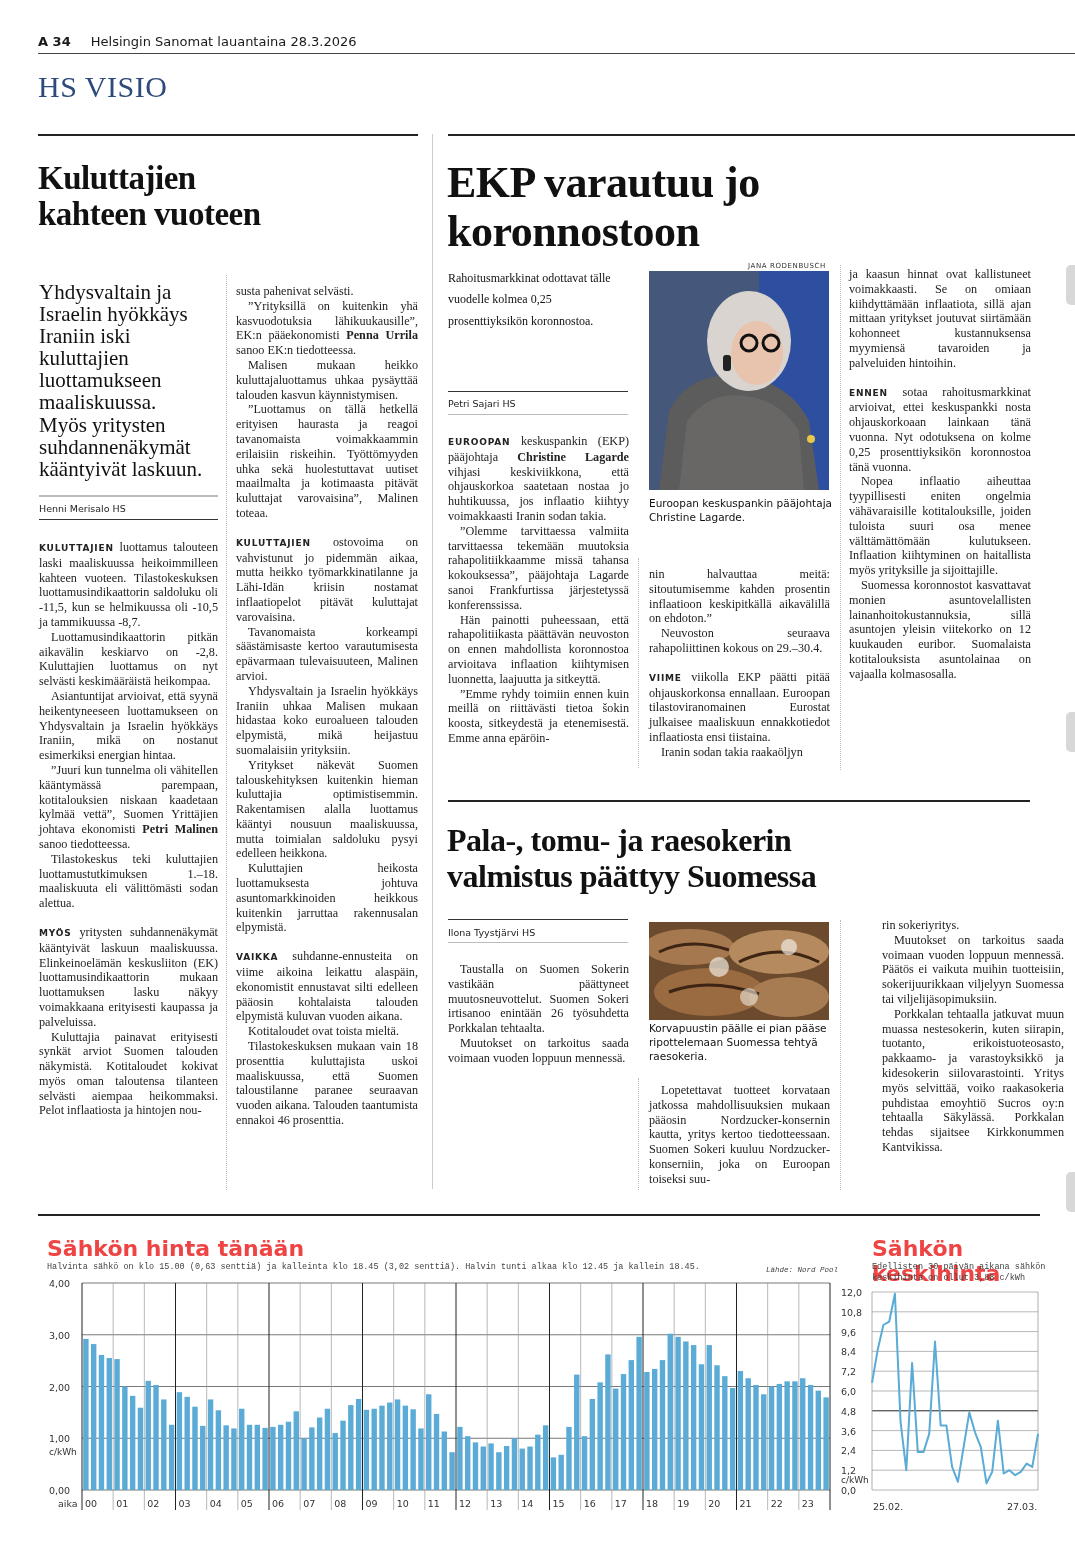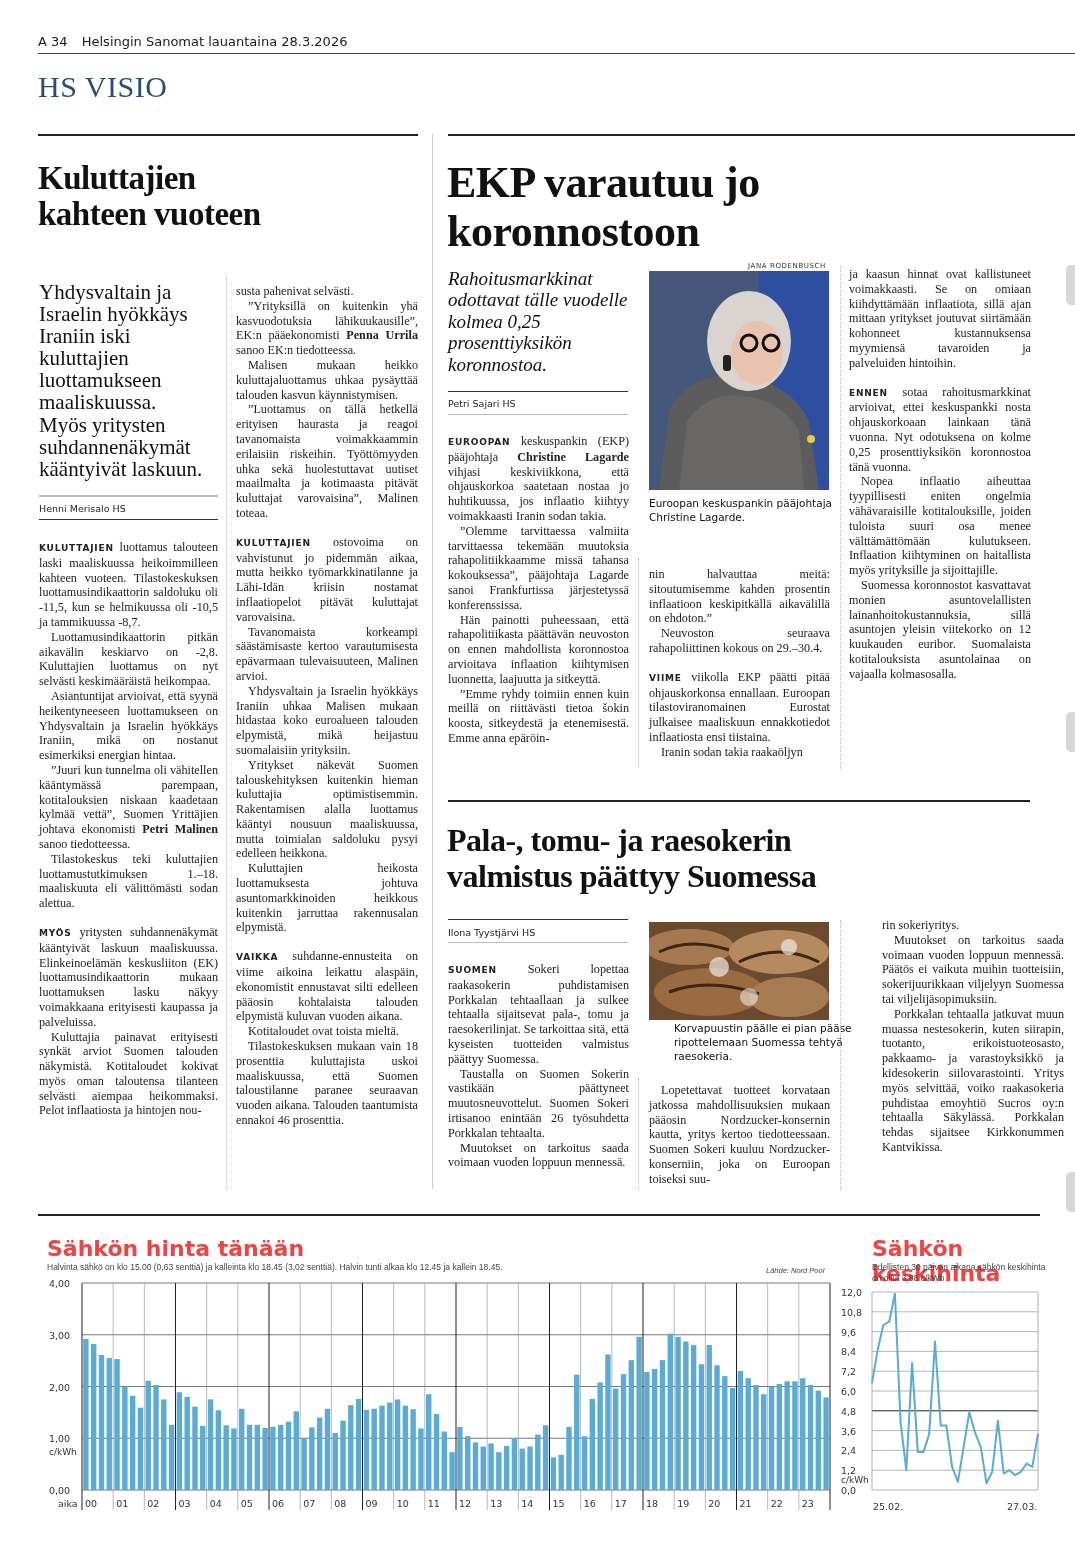--- a/index.html
+++ b/index.html
@@ -3,21 +3,21 @@
 <meta charset="utf-8">
 <style>
   * { box-sizing: border-box; margin: 0; padding: 0; }
   html, body { width: 1075px; height: 1563px; background: #ffffff; overflow: hidden; }
   body { position: relative; color: #1a1a1a; font-family: "DejaVu Serif", serif; }
 
   .abs { position: absolute; }
 
   
   #folio { left: 38px; top: 34px; font-size: 13px; font-family: "DejaVu Sans", sans-serif; white-space: nowrap; }
-  #folio b { font-weight: normal; margin-right: 10px; }
+  #folio b { font-weight: bold; margin-right: 16px; }
   #folio-rule { left: 38px; top: 53px; width: 1037px; height: 1px; background: #444; }
   #section { left: 38px; top: 70px; font-family: "Liberation Serif", serif; font-size: 30px; color: #2d4a7a; letter-spacing: 0.5px; }
 
   .rule { position: absolute; background: #222; }
   .thinrule { position: absolute; background: #9a9a9a; height: 1px; }
   .vdots { position: absolute; width: 0; border-left: 1px dotted #bbb; }
 
   .headline { position: absolute; font-family: "Liberation Serif", serif; font-weight: bold; color: #111; letter-spacing: -0.5px; }
   .lede { position: absolute; font-family: "Liberation Serif", serif; color: #111; }
   .byline { position: absolute; font-family: "DejaVu Sans", sans-serif; font-size: 9.5px; color: #222; }
@@ -30,21 +30,21 @@
   .credit { position: absolute; font-family: "DejaVu Sans", sans-serif; font-size: 7px; letter-spacing: 0.6px; color: #333; }
 
   
   #lagarde-photo { left: 649px; top: 271px; width: 180px; height: 219px; overflow: hidden;
     background: linear-gradient(90deg, #4a5a70 0%, #3f5f9a 60%, #2f4f9a 100%); }
   #bun-photo { left: 649px; top: 922px; width: 180px; height: 98px; overflow: hidden;
     background: radial-gradient(ellipse at 30% 40%, #c9a27a 0%, #8a5a32 45%, #4a2e18 100%); }
 
   
   .chart-title { position: absolute; font-family: "DejaVu Sans", sans-serif; font-weight: bold; font-size: 22px; color: #ef4444; }
-  .chart-sub { position: absolute; font-family: Liberation Sans, sans-serif; font-size: 8.5px; color: #444; line-height: 11px; }
+  .chart-sub { position: absolute; font-family: Liberation Mono, monospace; font-size: 8.5px; color: #444; line-height: 11px; }
 
   .pagetab { position: absolute; left: 1066px; width: 9px; height: 40px; background: #d8d8d8; border-radius: 5px 0 0 5px; }
 </style>
 </head>
 <body>
 
 <div id="folio" class="abs">
   <b>A 34</b>
   <span>Helsingin Sanomat lauantaina 28.3.2026</span>
 </div>
@@ -86,21 +86,21 @@
     <p>Tilastokeskuksen mukaan vain 18 prosenttia kuluttajista uskoi maaliskuussa, että Suomen taloustilanne paranee seuraavan vuoden aikana. Talouden taantumista ennakoi 46 prosenttia.</p>
   </div>
 
 <div class="vdots" style="left:432px;top:134px;height:1055px;border-left:1px solid #ccc;"></div>
 
 <div class="rule" style="left:448px;top:134px;width:627px;height:2px;"></div>
 <div class="headline" style="left:447px;top:158px;width:620px;font-size:44px;line-height:49px;">
   <div>EKP varautuu jo</div>
   <div>koronnostoon</div>
 </div>
-<div class="lede" style="left:448px;top:268px;width:180px;font-size:19px;line-height:21.4px;font-style:italic;">Rahoitusmarkkinat odottavat tälle vuodelle kolmea 0,25 prosenttiyksikön koronnostoa.</div>
+<div class="lede" style="left:448px;top:268px;width:180px;font-size:12px;line-height:21.4px;">Rahoitusmarkkinat odottavat tälle vuodelle kolmea 0,25 prosenttiyksikön koronnostoa.</div>
 <div class="thinrule" style="left:448px;top:391px;width:180px;background:#333;"></div>
 <div class="byline" style="left:448px;top:398px;">Petri Sajari HS</div>
 <div class="thinrule" style="left:448px;top:414px;width:180px;background:#bbb;"></div>
 
 <div class="credit" style="left:748px;top:262px;">JANA RODENBUSCH</div>
 <div id="lagarde-photo" class="abs">
   <svg width="180" height="219" viewBox="0 0 180 219">
     <rect x="0" y="0" width="180" height="219" fill="#45577a"></rect>
     <rect x="110" y="0" width="70" height="219" fill="#2e4fa0"></rect>
     <path d="M10 219 L20 140 Q40 100 90 105 Q140 110 160 150 L170 219 Z" fill="#5c5c5c"></path>
@@ -151,24 +151,23 @@
     <ellipse cx="40" cy="25" rx="45" ry="18" fill="#a67850"></ellipse>
     <ellipse cx="130" cy="30" rx="50" ry="22" fill="#b58a5e"></ellipse>
     <ellipse cx="60" cy="70" rx="55" ry="24" fill="#9a6a40"></ellipse>
     <ellipse cx="140" cy="75" rx="40" ry="20" fill="#a87c52"></ellipse>
     <path d="M10 30 Q40 15 80 28 M90 40 Q130 20 170 40 M20 70 Q60 55 110 72" stroke="#3d2413" stroke-width="3" fill="none"></path>
     <circle cx="70" cy="45" r="10" fill="#efe9e0" opacity="0.7"></circle>
     <circle cx="140" cy="25" r="8" fill="#efe9e0" opacity="0.7"></circle>
     <circle cx="100" cy="75" r="9" fill="#efe9e0" opacity="0.6"></circle>
   </svg>
 </div>
-<div class="caption" style="left:649px;top:1021px;width:185px;margin-left:25px;">Korvapuustin päälle ei pian pääse ripottelemaan Suomessa tehtyä raesokeria.</div>
+<div class="caption" style="left:649px;top:1021px;width:185px;">Korvapuustin päälle ei pian pääse ripottelemaan Suomessa tehtyä raesokeria.</div>
 
 <div class="col" id="c3a" style="left:448px;top:962px;width:181px;">
-    <p class="first"><span class="kicker">SUOMEN</span> Sokeri lopettaa raakasokerin puhdistamisen Porkkalan tehtaallaan ja sulkee tehtaalla sijaitsevat pala-, tomu ja raesokerilinjat. Se tarkoittaa sitä, että kyseisten tuotteiden valmistus päättyy Suomessa.</p>
     <p>Taustalla on Suomen Sokerin vastikään päättyneet muutosneuvottelut. Suomen Sokeri irtisanoo enintään 26 työsuhdetta Porkkalan tehtaalta.</p>
     <p>Muutokset on tarkoitus saada voimaan vuoden loppuun mennessä.</p>
   </div>
 <div class="vdots" style="left:638px;top:1078px;height:112px;"></div>
 <div class="col" id="c3b" style="left:649px;top:1083px;width:181px;">
     <p>Lopetettavat tuotteet korvataan jatkossa mahdollisuuksien mukaan pääosin Nordzucker-konsernin kautta, yritys kertoo tiedotteessaan. Suomen Sokeri kuuluu Nordzucker-konserniin, joka on Euroopan toiseksi suu-</p>
   </div>
 <div class="vdots" style="left:840px;top:920px;height:270px;"></div>
 <div class="col" id="c3c" style="left:849px;top:918px;width:182px;margin-left:33px;">
     <p class="first">rin sokeriyritys.</p>

